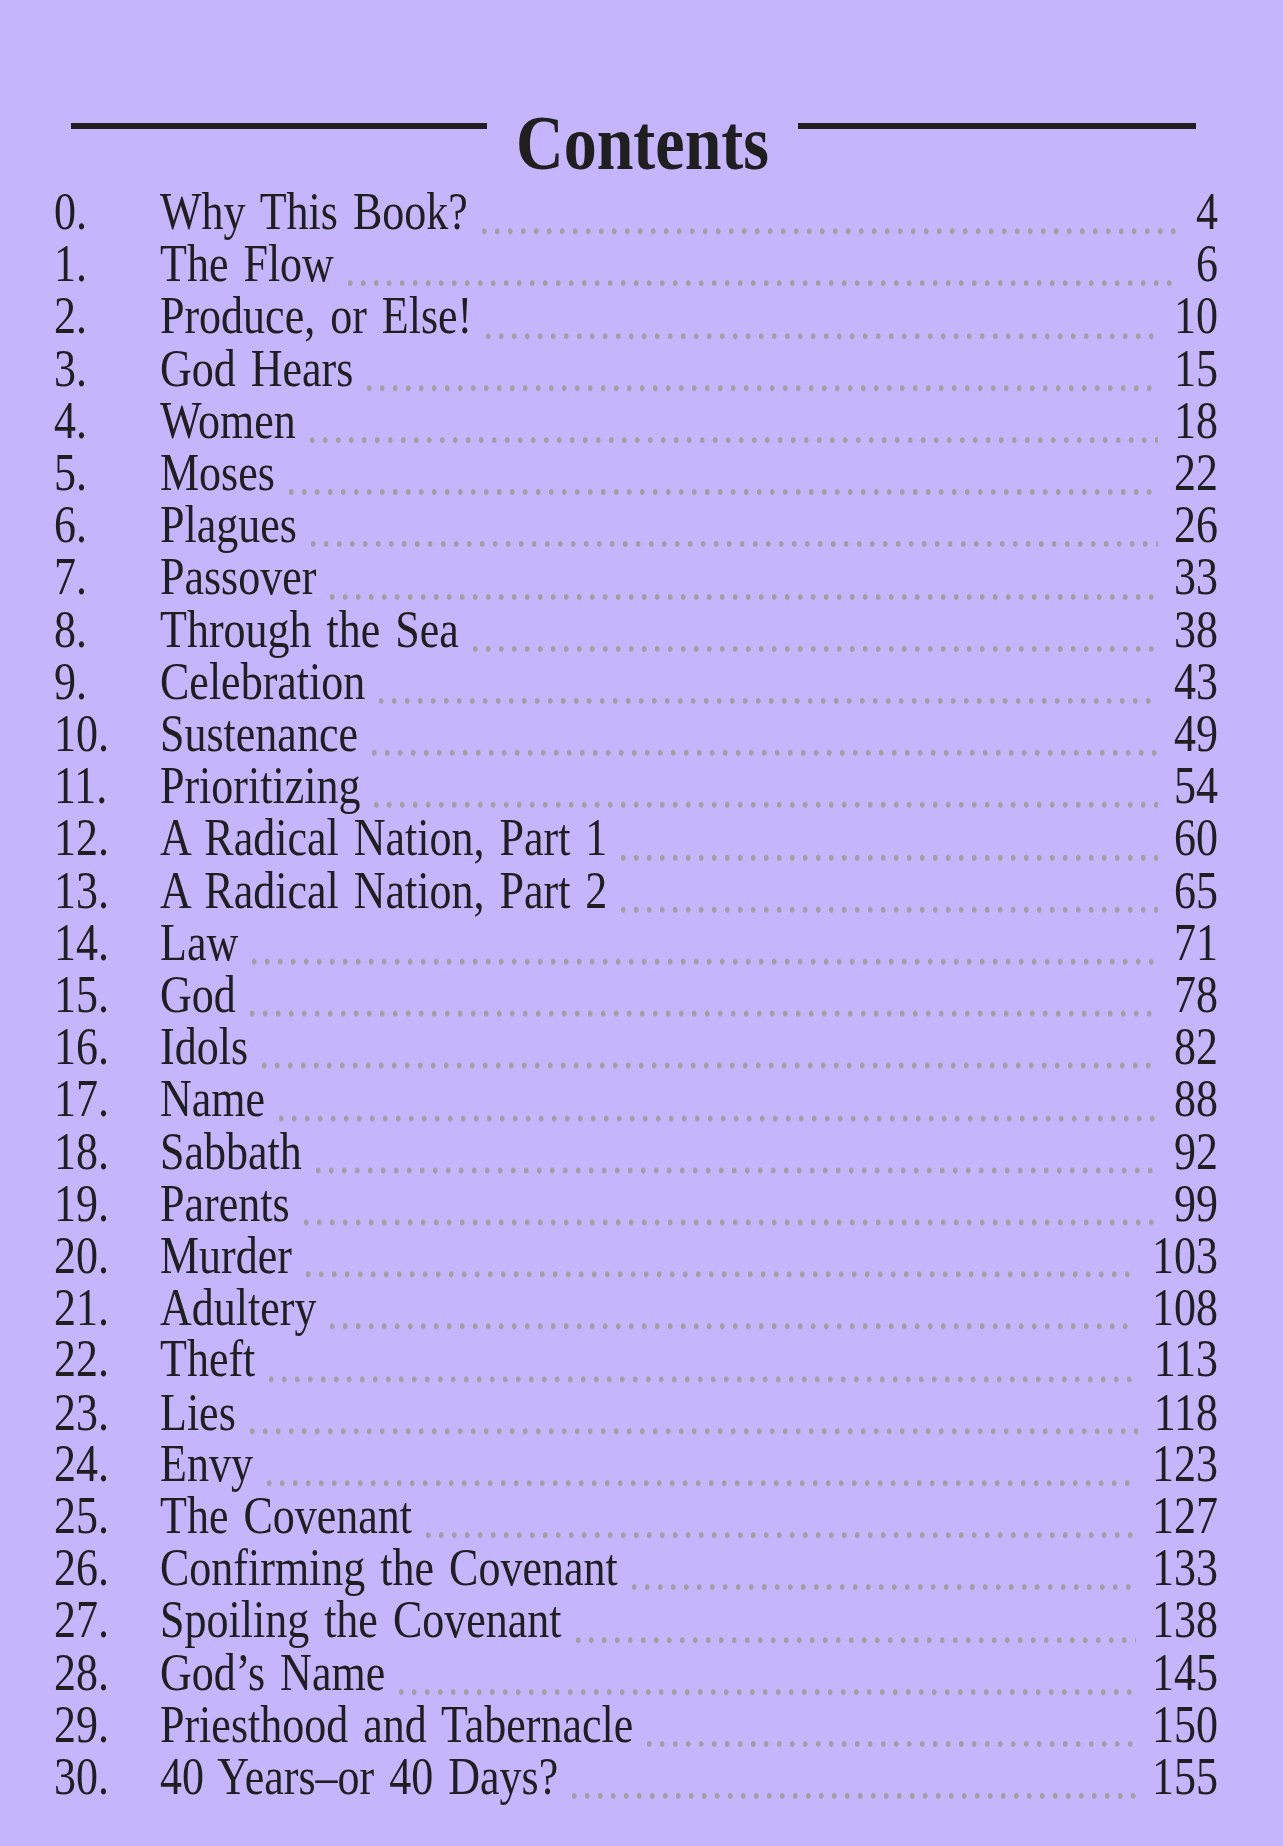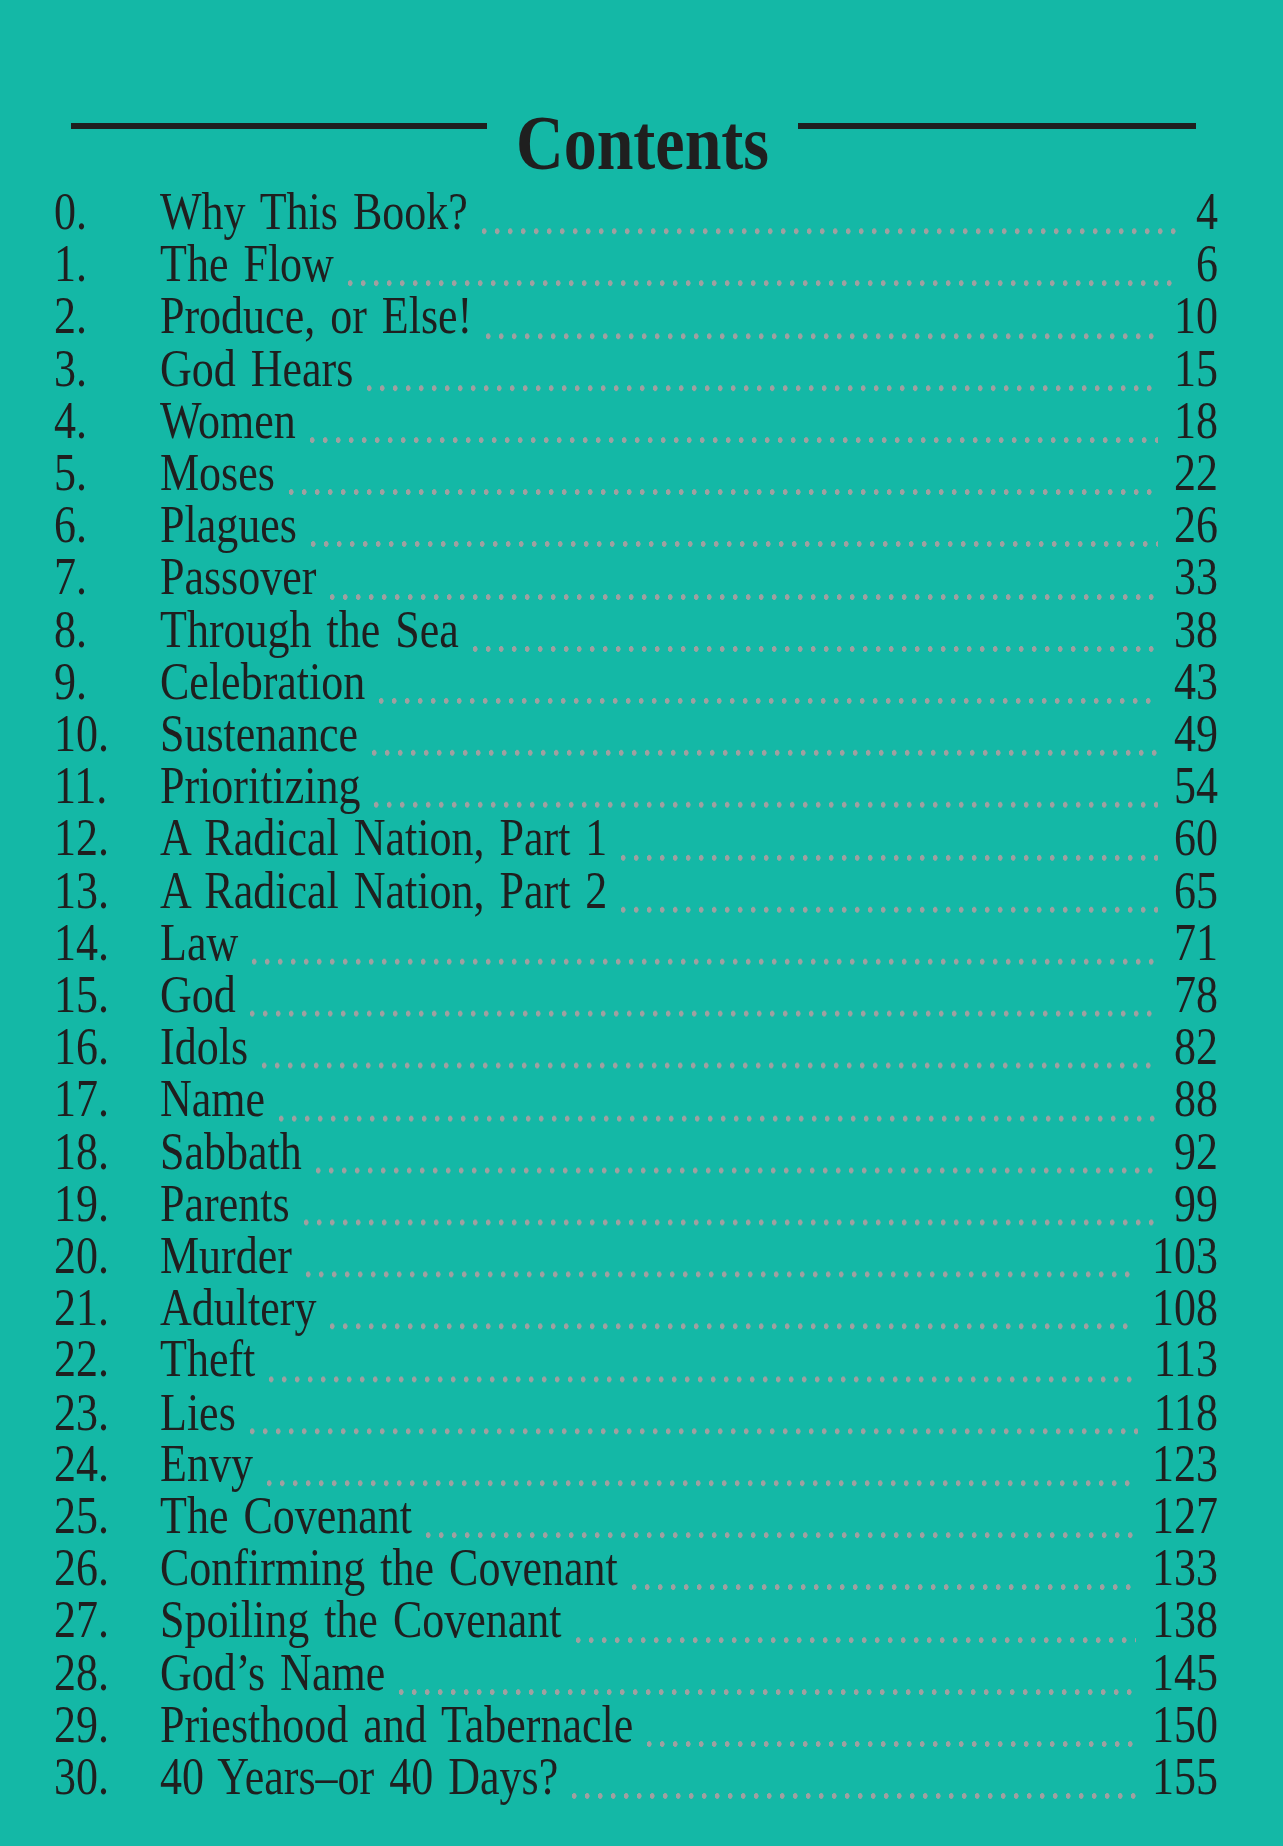--- a/index.html
+++ b/index.html
@@ -4,21 +4,21 @@
 <style>
   html, body {
     margin: 0;
     padding: 0;
     background: #ffffff;
   }
   .page {
     position: relative;
     width: 1283px;
     height: 1846px;
-    background: #14b8a6;
+    background: #c4b5fd;
     overflow: hidden;
     font-family: "Liberation Serif", serif;
     color: var(--ink, #1f1f1f);
   }
   .page-title {
     position: absolute;
     left: 460px;
     top: 60px;
     width: 365px;
     text-align: center;

